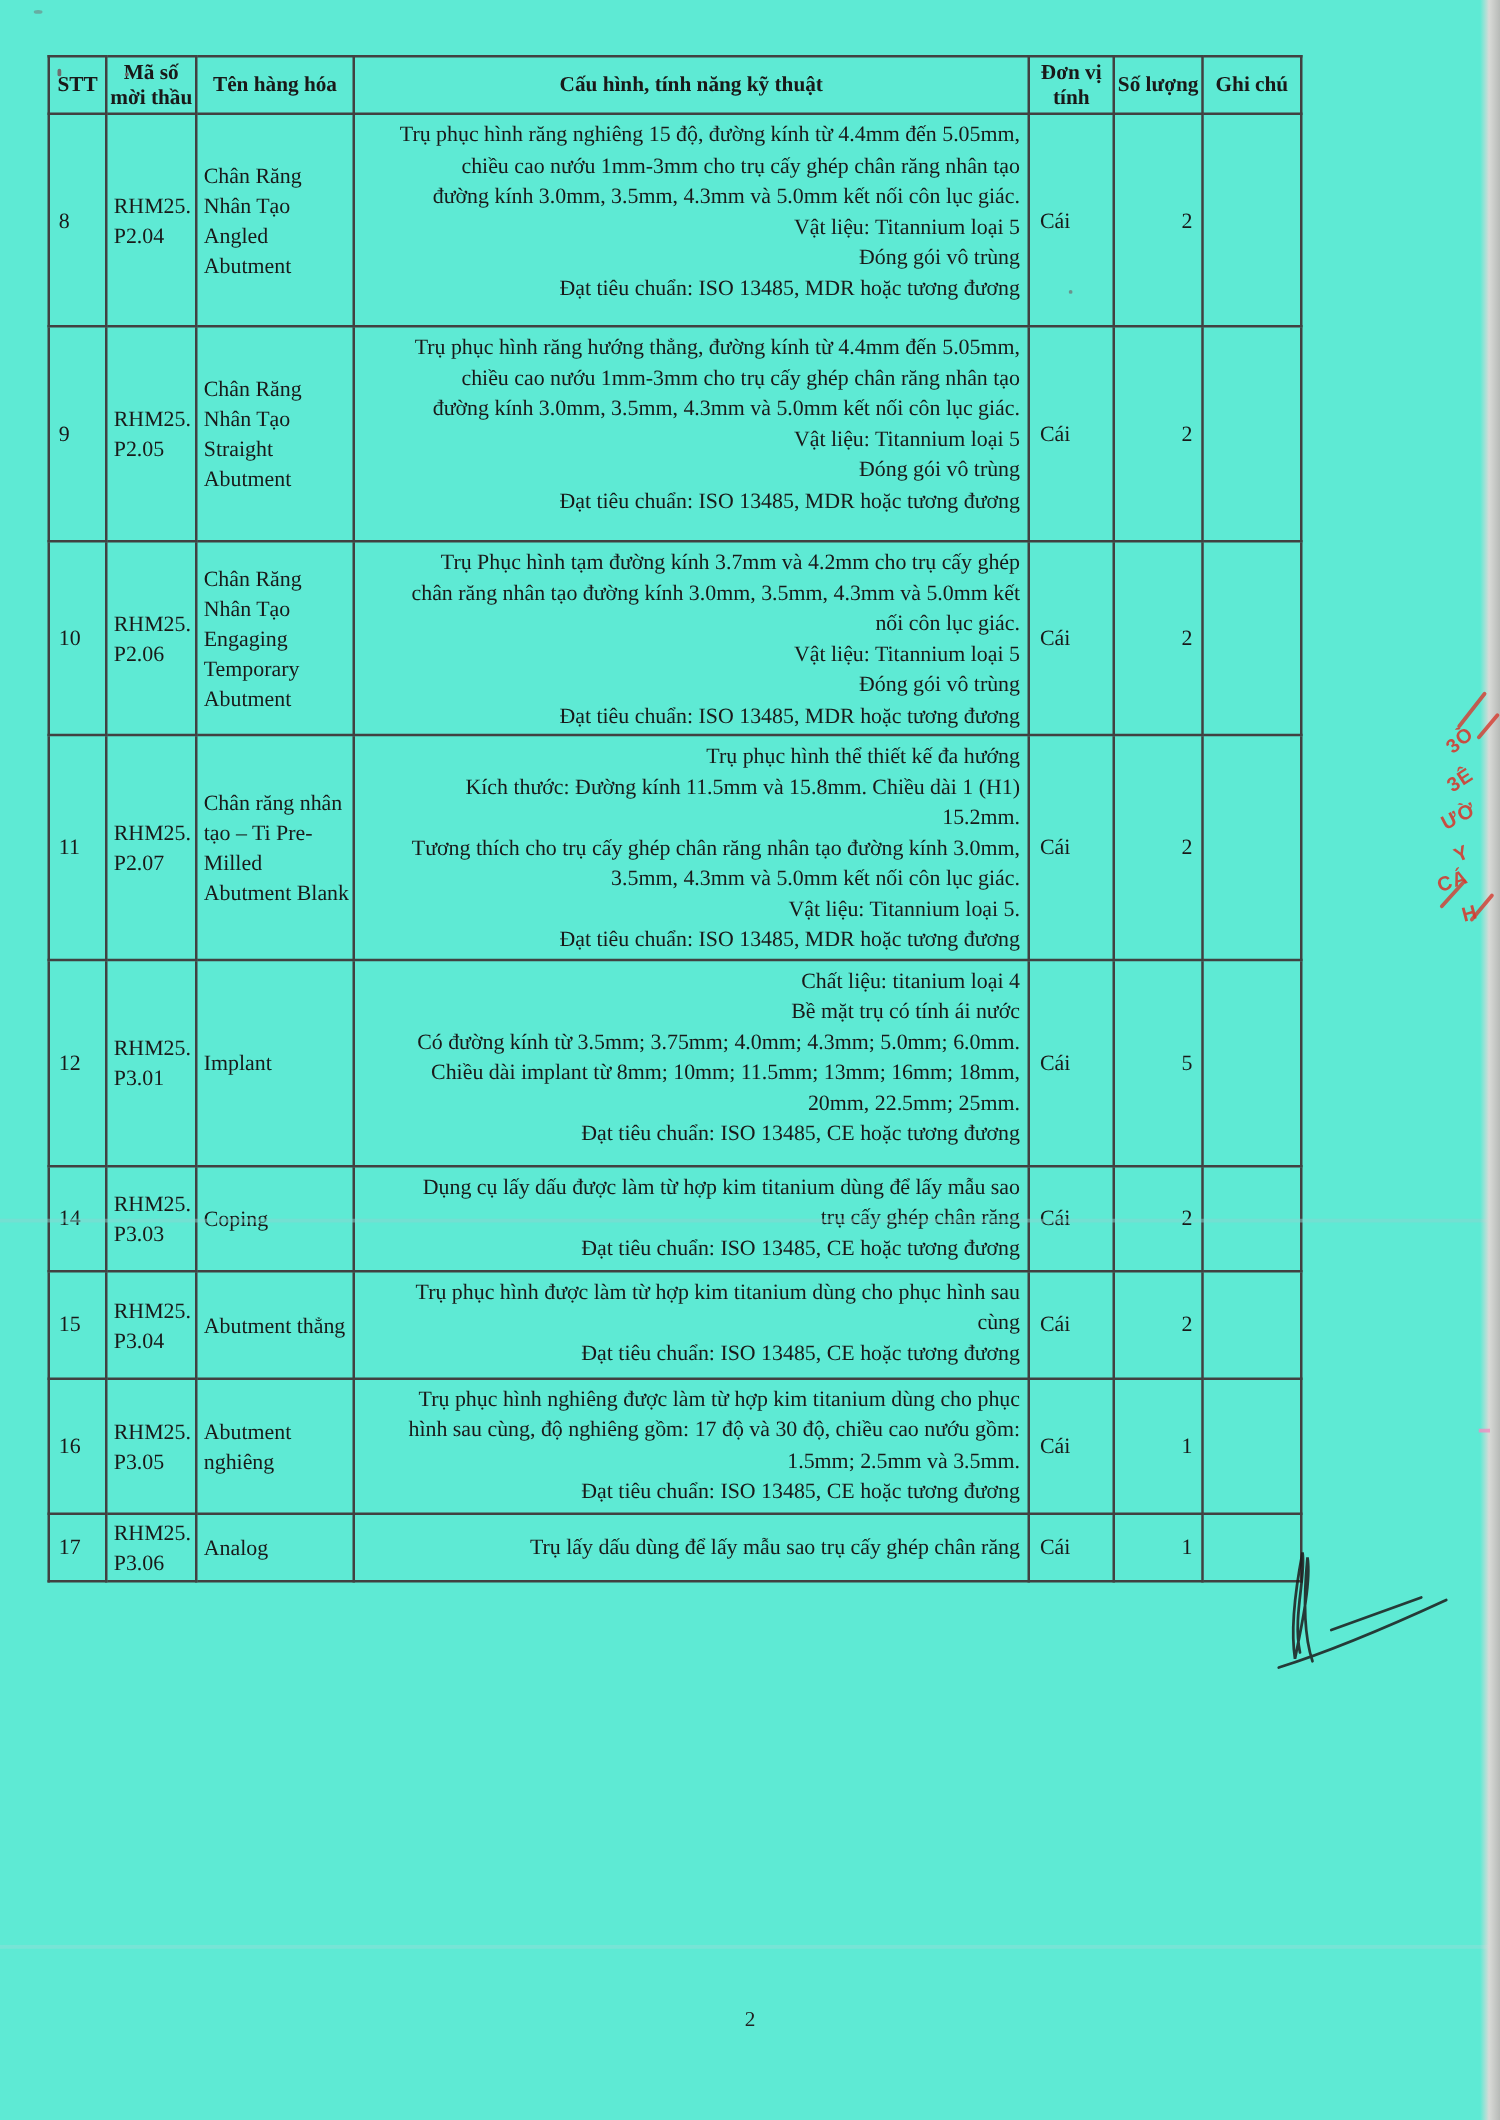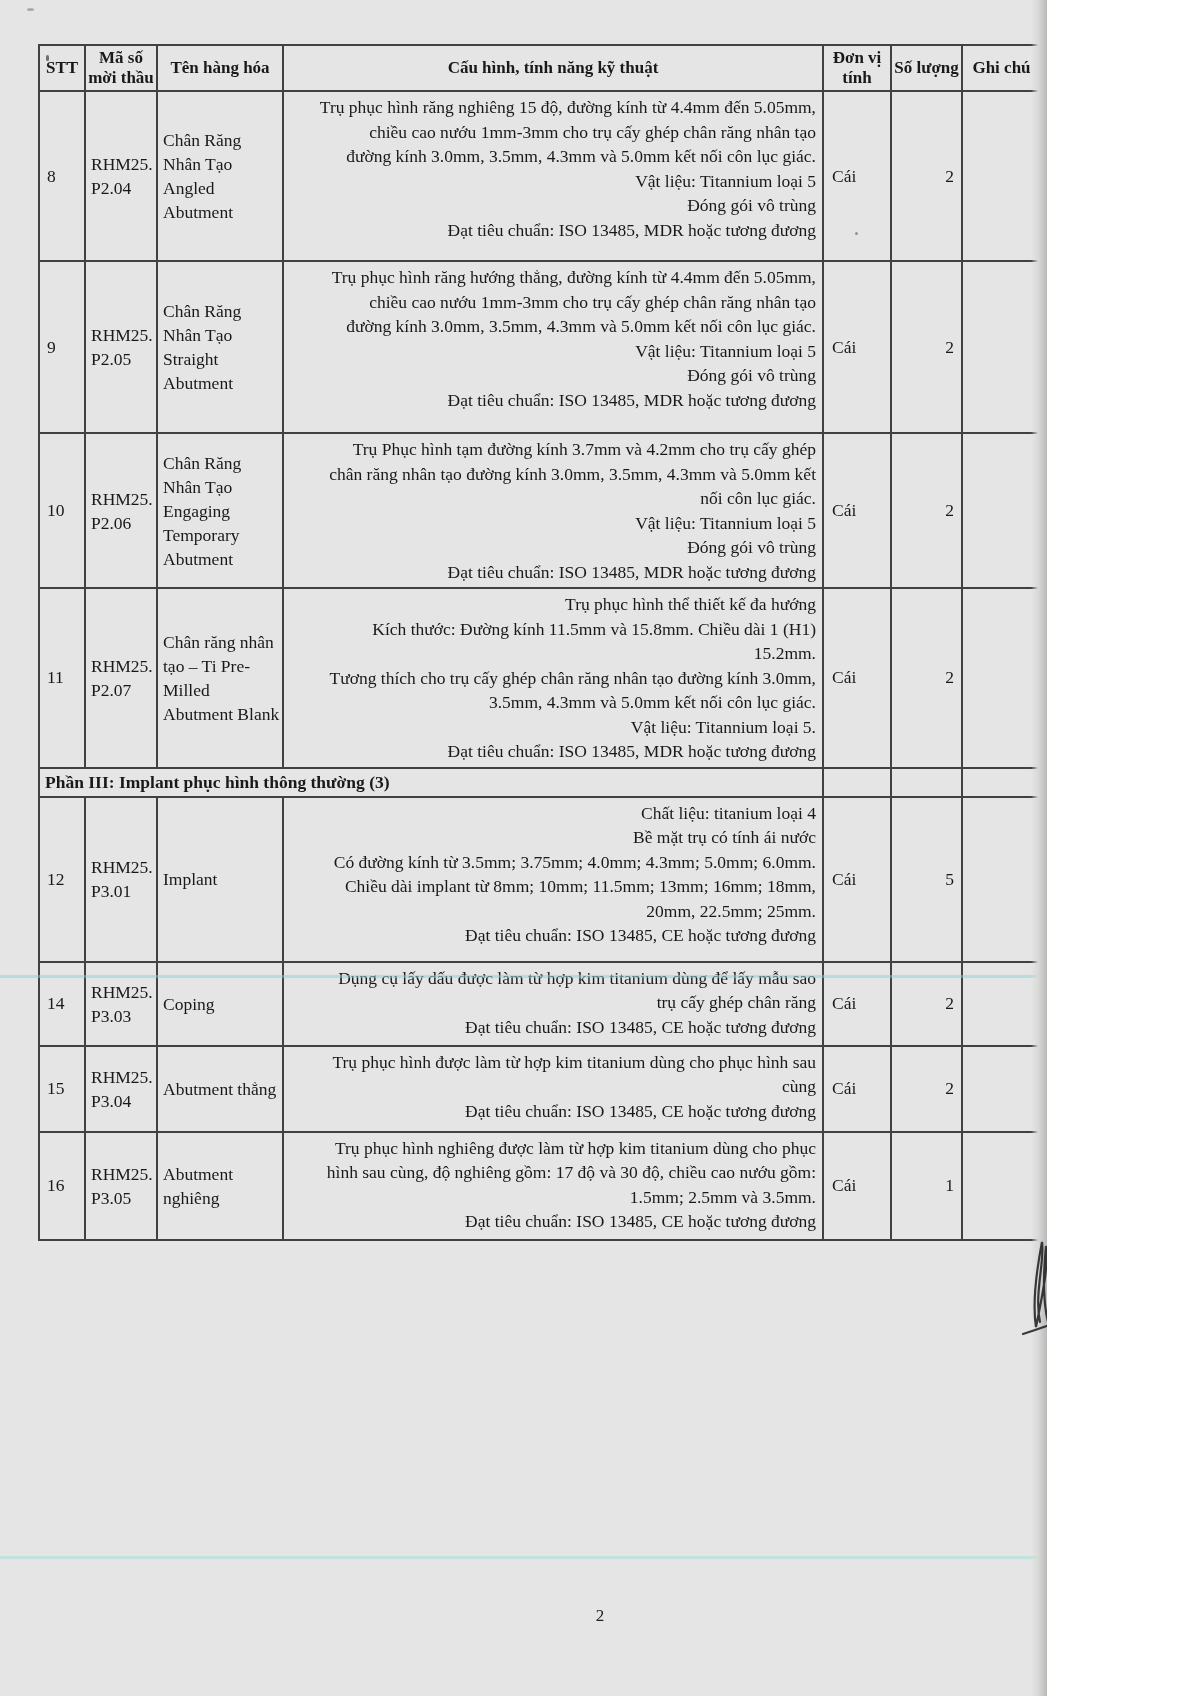--- a/index.html
+++ b/index.html
@@ -1,19 +1,19 @@
 <!DOCTYPE html>
 <html lang="vi"><head>
 <meta charset="utf-8">
 <style>
   html,body{margin:0;padding:0;background:#ffffff;}
   .page{
     position:relative;
-    width:1047px;height:1696px;
-    background:#e5e5e5;
+    width:1200px;height:1696px;
+    background:#5eead4;
     overflow:hidden;
     font-family:"Liberation Serif","DejaVu Serif",serif;
     color:#191919;
   }
   
   table.doc-table{
     position:absolute;left:38px;top:44px;width:1002px;
     border-collapse:collapse;table-layout:fixed;
     background:transparent;
   }
@@ -184,26 +184,20 @@
 15.2mm.
 Tương thích cho trụ cấy ghép chân răng nhân tạo đường kính 3.0mm,
 3.5mm, 4.3mm và 5.0mm kết nối côn lục giác.
 Vật liệu: Titannium loại 5.
 Đạt tiêu chuẩn: ISO 13485, MDR hoặc tương đương</td>
         <td class="c-unit">Cái</td>
         <td class="c-qty">2</td>
         <td class="c-note"></td>
       </tr>
 
-      <tr class="bar">
-        <td class="c-section" colspan="4">Phần III: Implant phục hình thông thường (3)</td>
-        <td></td>
-        <td></td>
-        <td></td>
-      </tr>
 
       <tr class="r12">
         <td class="c-stt">12</td>
         <td class="c-code">RHM25.
 P3.01</td>
         <td class="c-name">Implant</td>
         <td class="c-spec">Chất liệu: titanium loại 4
 Bề mặt trụ có tính ái nước
 Có đường kính từ 3.5mm; 3.75mm;  4.0mm; 4.3mm; 5.0mm; 6.0mm.
 Chiều dài implant từ 8mm; 10mm; 11.5mm; 13mm; 16mm; 18mm,
@@ -249,20 +243,30 @@
 nghiêng</td>
         <td class="c-spec">Trụ phục hình nghiêng được làm từ hợp kim titanium dùng cho phục
 hình sau cùng, độ nghiêng gồm: 17 độ và 30 độ, chiều cao nướu gồm:
 1.5mm; 2.5mm và 3.5mm.
 Đạt tiêu chuẩn: ISO 13485, CE hoặc tương đương</td>
         <td class="c-unit">Cái</td>
         <td class="c-qty">1</td>
         <td class="c-note"></td>
       </tr>
 
+      <tr class="r17 r-last">
+        <td class="c-stt">17</td>
+        <td class="c-code">RHM25.
+P3.06</td>
+        <td class="c-name">Analog</td>
+        <td class="c-spec">Trụ lấy dấu dùng để lấy mẫu sao trụ cấy ghép chân răng</td>
+        <td class="c-unit">Cái</td>
+        <td class="c-qty">1</td>
+        <td class="c-note"></td>
+      </tr>
 
     </tbody>
   </table>
 
   <div class="scan-line scan-line-1"></div>
   <div class="scan-line scan-line-2"></div>
   <div class="page-edge"></div>
   <div class="pink-speck" style="left:1183px;"></div>
   <div class="speck speck-a"></div>
   <div class="speck speck-b"></div>

